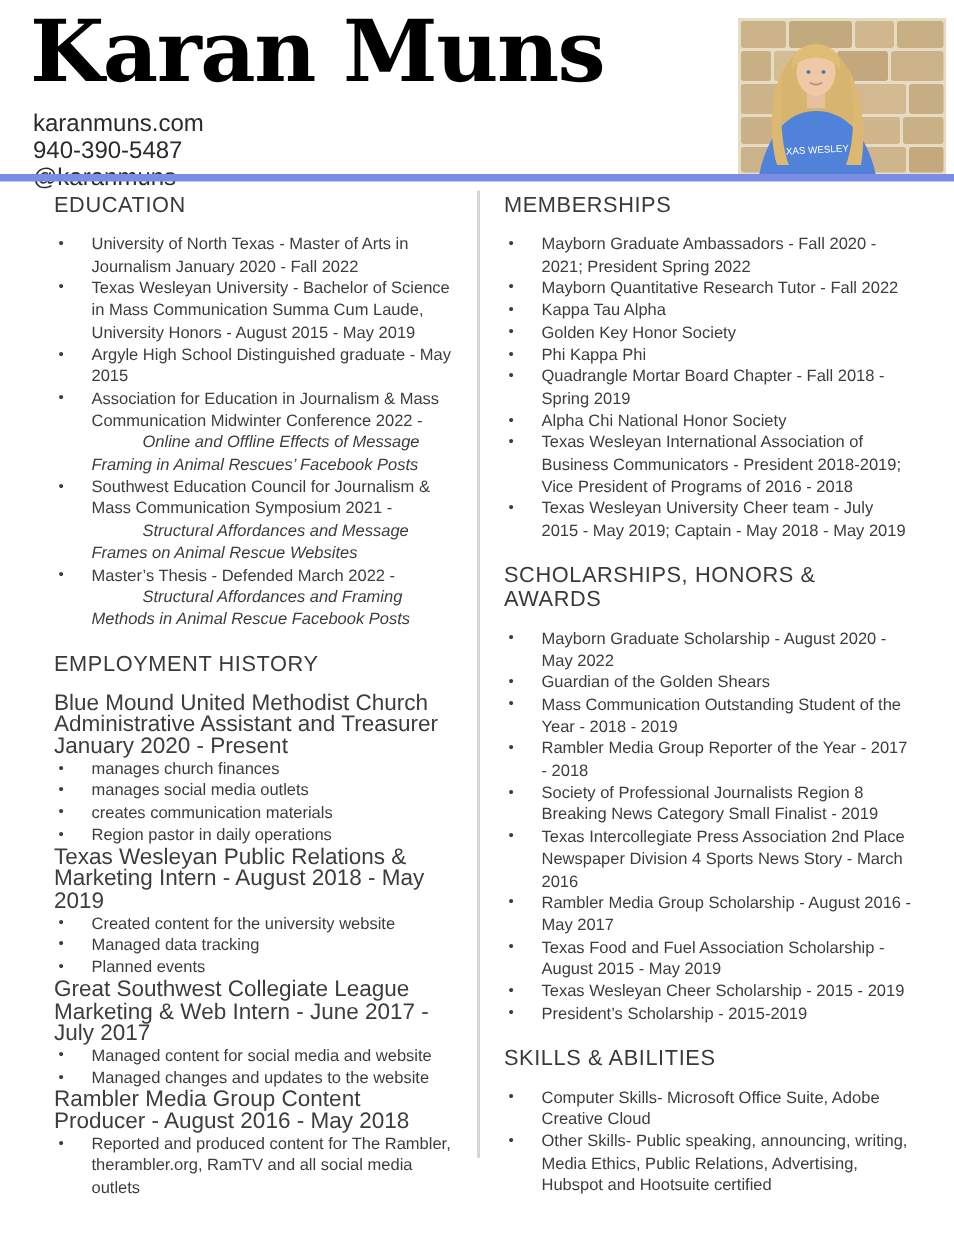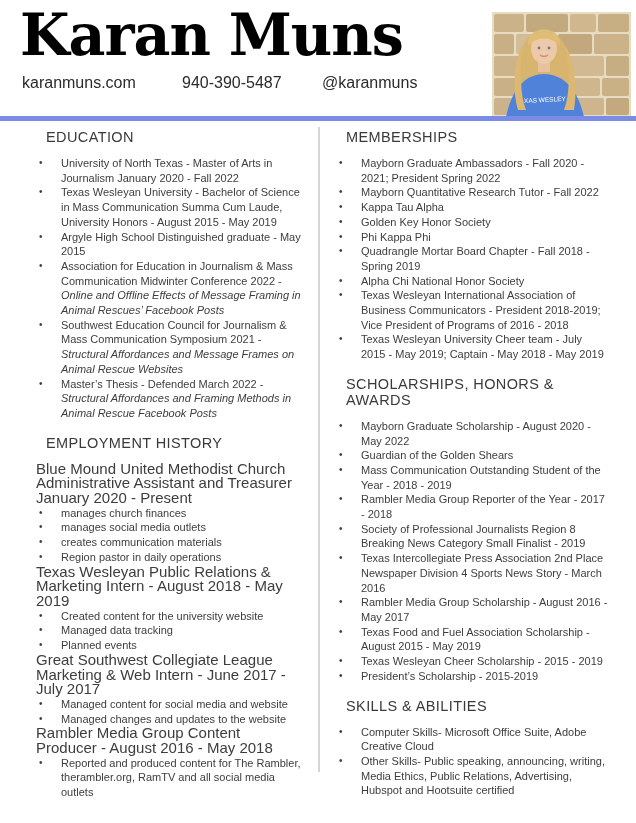--- a/index.html
+++ b/index.html
@@ -3,44 +3,44 @@
 <meta charset="utf-8">
 <style>
   html,body{margin:0;padding:0;background:#ffffff;}
   body{width:636px;height:823px;overflow:hidden;font-family:"Liberation Sans",sans-serif;color:#3d3d3d;}
   .page{position:relative;width:636px;height:823px;background:#fff;}
 
   
   .header{position:relative;height:112px;}
   .name{margin:4px 0 0 20px;font-family:"DejaVu Serif","Liberation Serif",serif;
         font-weight:700;font-size:57px;line-height:62px;color:#000000;letter-spacing:-1px;}
-  .contacts{display:flex;margin:8px 0 0 22px;font-size:16px;color:#2b2b2b;}
+  .contacts{display:flex;margin:8px 0 0 22px;font-size:16px;color:#2b2b2b;flex-direction:column;}
   .contacts .c-item{display:block;}
   .c-web{width:160px;}
   .c-phone{width:140px;}
 
   .photo-wrap{position:absolute;top:8px;right:5px;width:139px;height:105px;overflow:hidden;}
 
   
   .rule{position:absolute;top:112px;left:0;width:636px;height:5px;background:#7b8ce4;}
 
   
   .columns{position:absolute;top:117px;left:0;width:636px;bottom:0;display:flex;}
   .col{box-sizing:border-box;padding-top:8px;}
   .col-left{width:318px;padding-left:36px;padding-right:14px;}
   .v-divider{width:2px;height:645px;margin-top:6px;background:#d6d6d6;flex:none;}
   .col-right{flex:1;padding-left:16px;padding-right:28px;}
 
-  .section h2{font-size:14.5px;font-weight:400;color:#3a3a3a;margin:14px 0 11px 10px;letter-spacing:.4px;}
+  .section h2{font-size:14.5px;font-weight:400;color:#3a3a3a;margin:14px 0 11px 0;letter-spacing:.4px;}
   .section:first-child h2{margin-top:0;}
 
   .bullet-row{display:flex;font-size:11px;line-height:14.7px;color:#3d3d3d;}
   .bullet{flex:none;width:22px;padding-left:3px;font-size:10px;}
   .bullet-text{flex:1;}
-  .bullet-text i{font-style:italic;font-family:"Liberation Sans",sans-serif;}
+  .bullet-text i{font-style:italic;font-family:"Liberation Sans",sans-serif;margin-left:34px;}
   .job-title{font-size:15px;line-height:14.7px;color:#3d3d3d;}
 </style>
 </head>
 <body>
 
 <div class="page">
 
   <div class="header">
     <h1 class="name">Karan Muns</h1>
     <div class="contacts">

